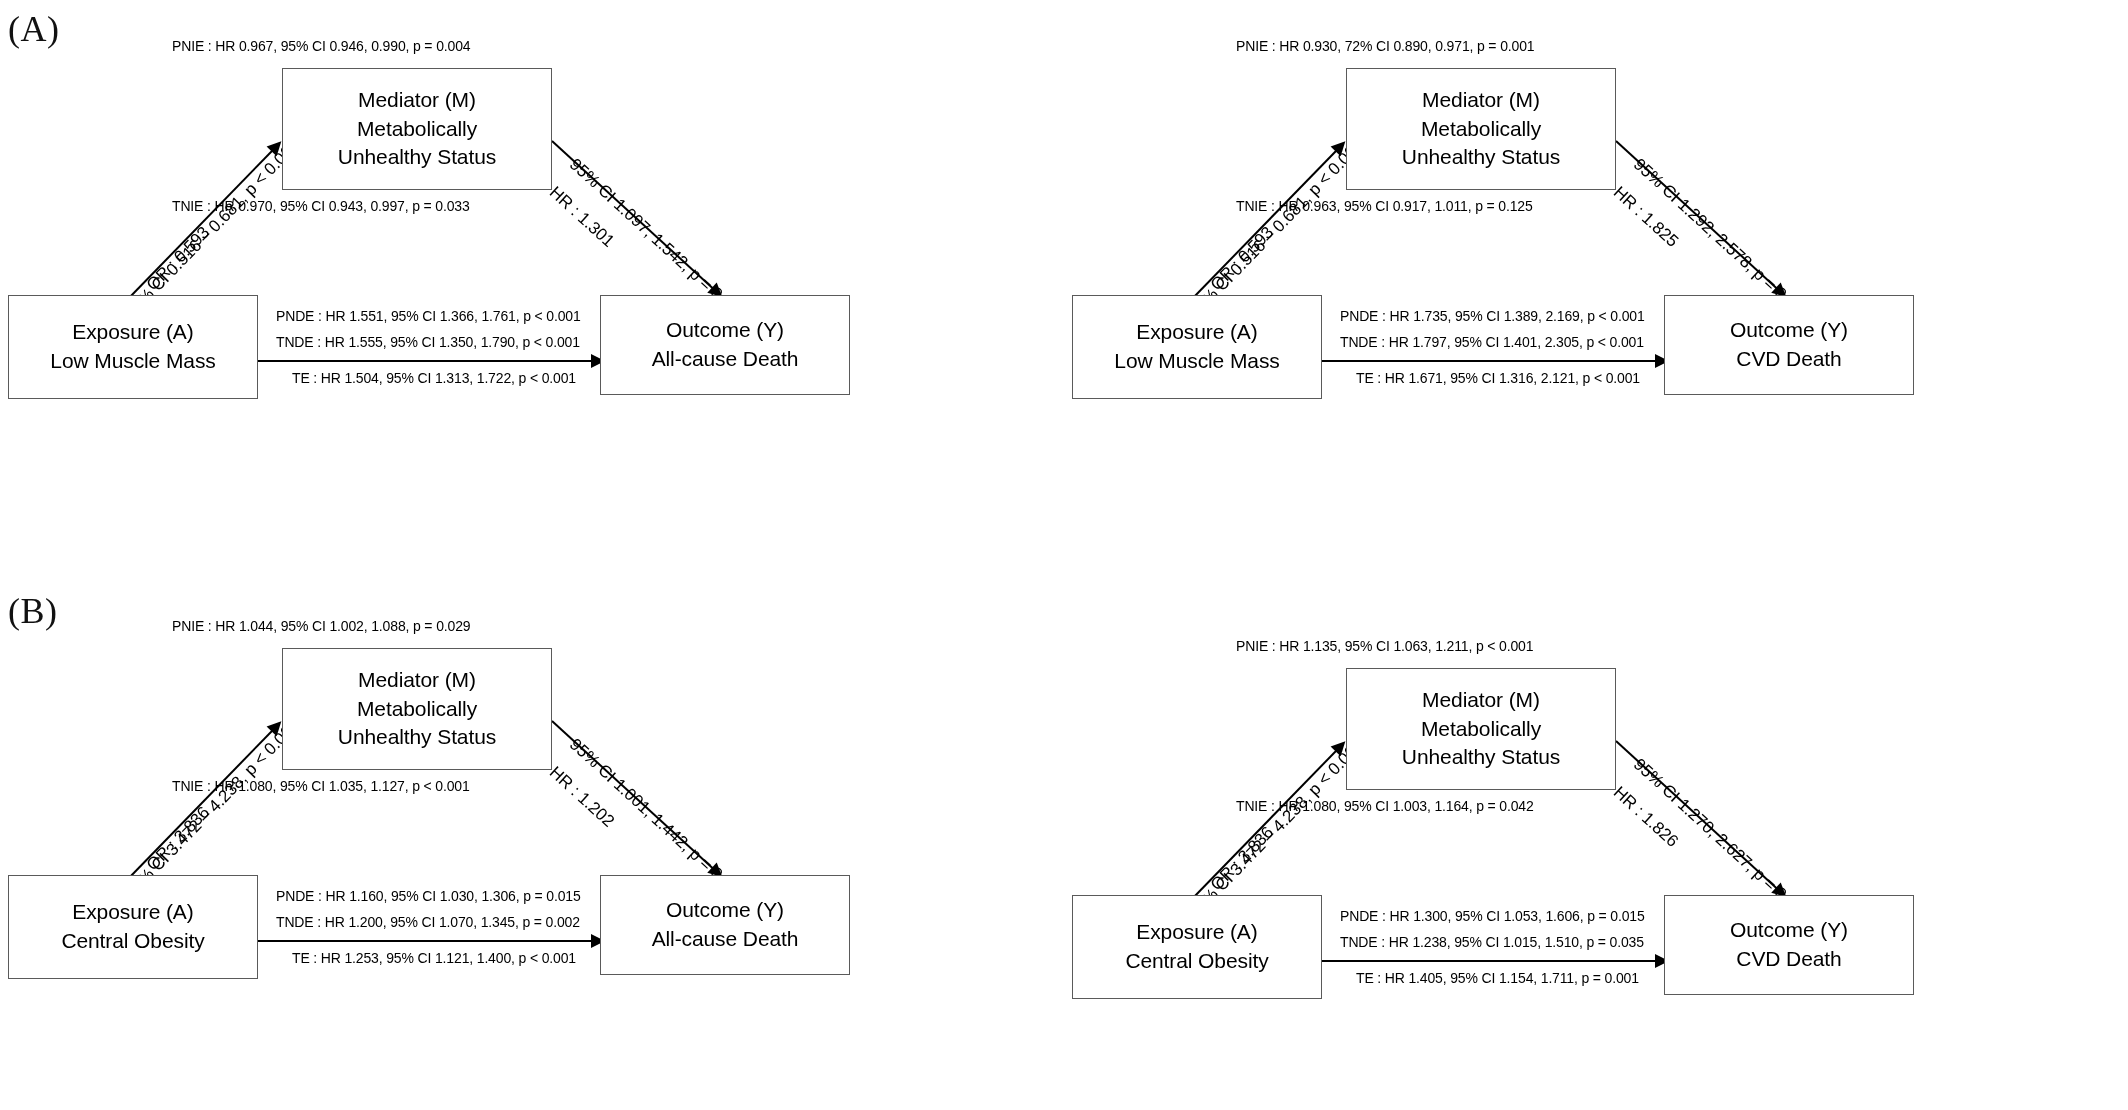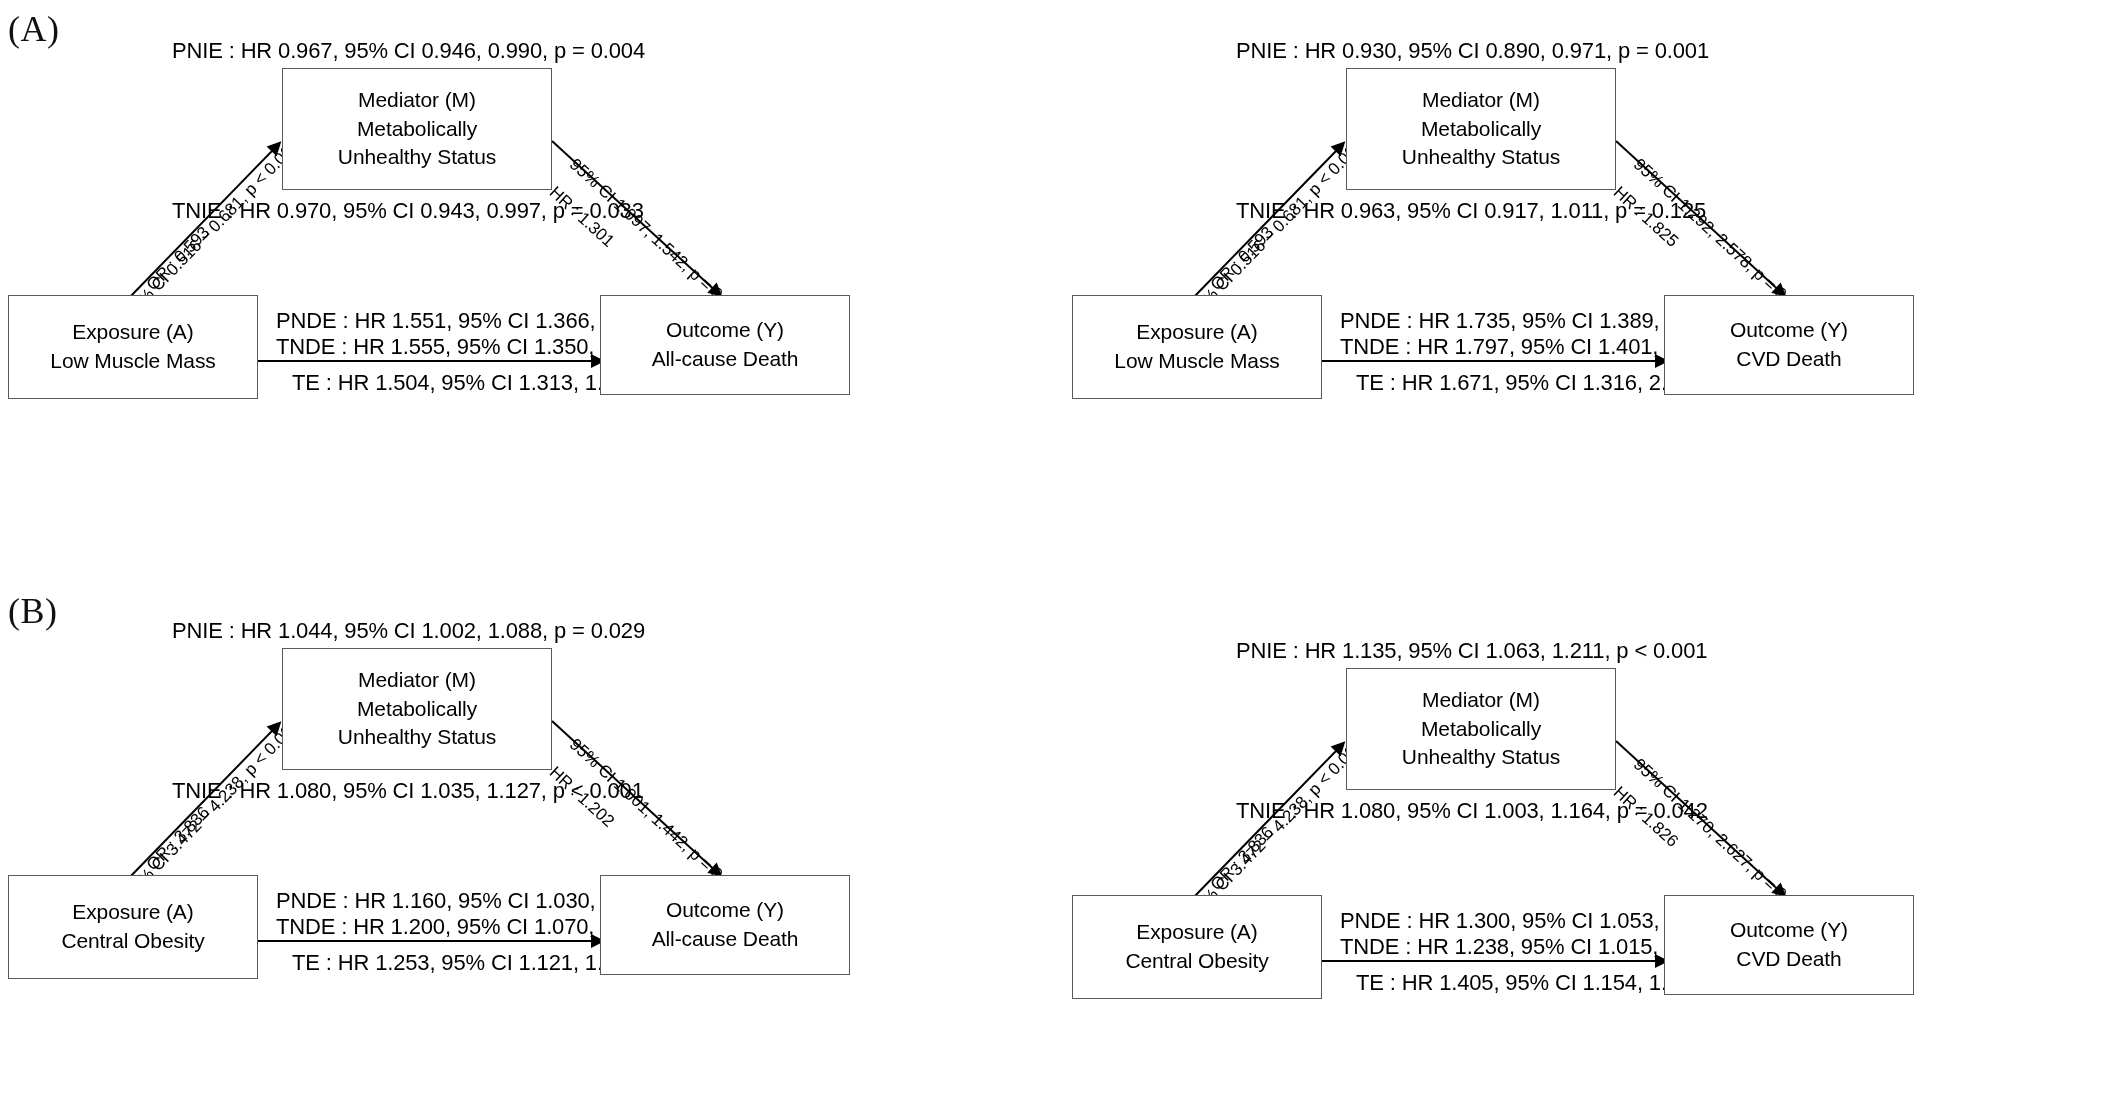--- a/index.html
+++ b/index.html
@@ -117,21 +117,21 @@
   .d-arrow-my {
     left: 552px;
     top: 120px;
     width: 228px;
     transform: rotate(42.5deg);
   }
 
   
   .lbl {
     position: absolute;
-    font-size: 22px;
+    font-size: 14px;
     white-space: nowrap;
     color: #000;
     letter-spacing: -0.15px;
   }
   .lbl-pnie  { left: 172px; top: 18px; }
   .lbl-tnie  { left: 172px; top: 178px; }
 
   .lbl-pnde  { left: 276px; top: 288px; }
   .lbl-tnde  { left: 276px; top: 314px; }
   .lbl-te    { left: 292px; top: 350px; }
@@ -181,21 +181,21 @@
     <span class="node-line">Exposure (A)</span>
     <span class="node-line">Low Muscle Mass</span>
   </div>
   <div class="node node-outcome">
     <span class="node-line">Outcome (Y)</span>
     <span class="node-line">All-cause Death</span>
   </div>
 </div>
 
 <div class="diagram" style="left:1064px; top:20px;">
-  <div class="lbl lbl-pnie">PNIE : HR 0.930, 95% CI 0.890, 0.971, p = 0.001</div>
+  <div class="lbl lbl-pnie">PNIE : HR 0.930, 72% CI 0.890, 0.971, p = 0.001</div>
   <div class="lbl lbl-tnie">TNIE : HR 0.963, 95% CI 0.917, 1.011, p = 0.125</div>
 
   <div class="d-arrow d-arrow-am"></div>
   <div class="d-arrow d-arrow-my"></div>
   <div class="h-arrow"></div>
 
   <div class="lbl-rot lbl-am-1">OR : 0.593</div>
   <div class="lbl-rot lbl-am-2">95% CI 0.516 – 0.681, p &lt; 0.001</div>
   <div class="lbl-rot lbl-my-2">HR : 1.825</div>
   <div class="lbl-rot lbl-my-1">95% CI 1.292, 2.578, p = 0.001</div>

